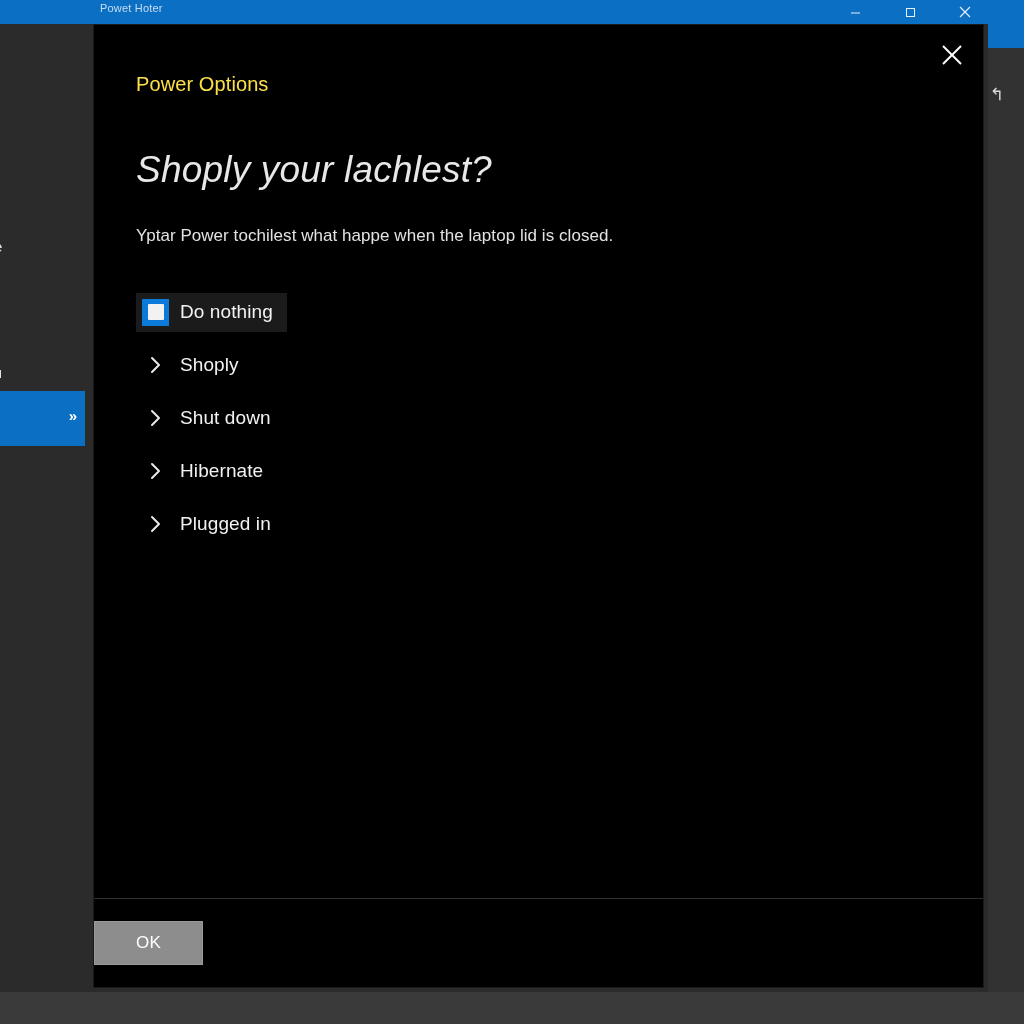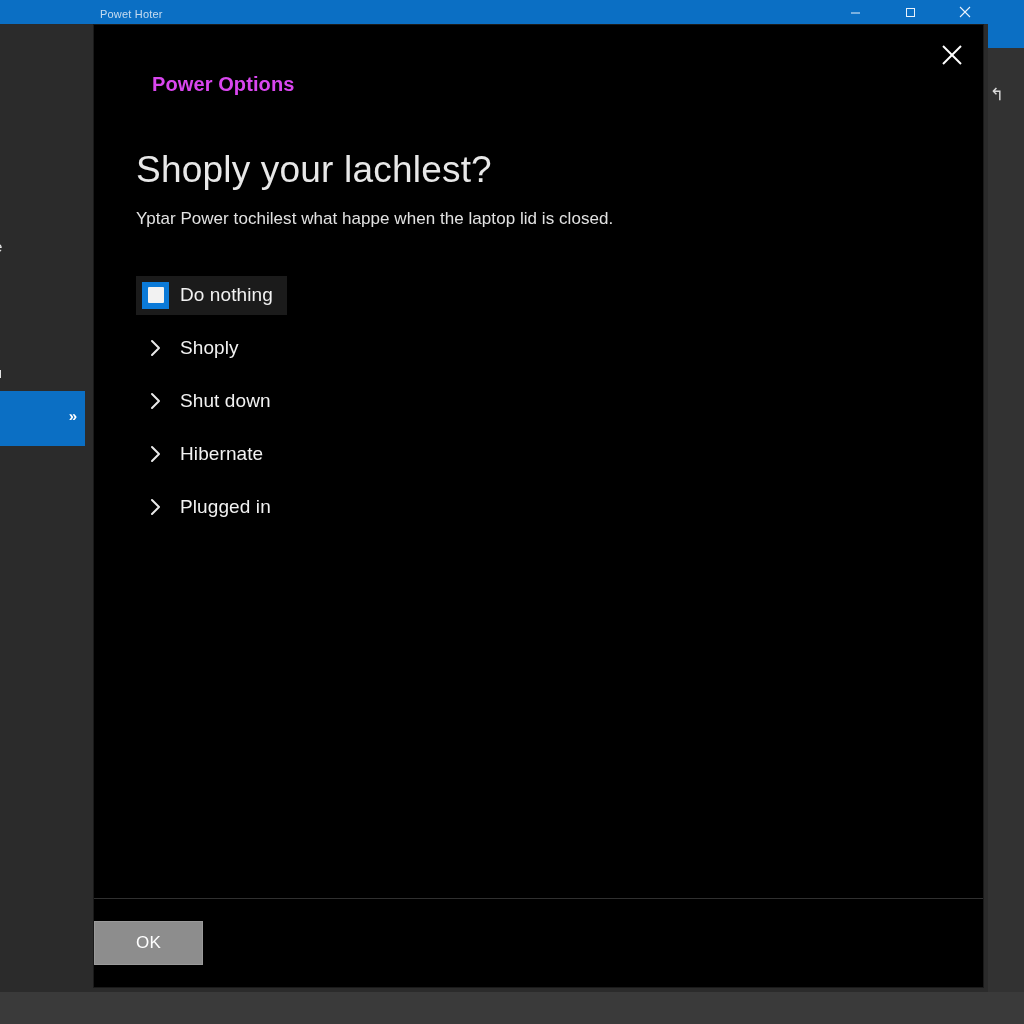--- a/index.html
+++ b/index.html
@@ -34,21 +34,21 @@
     position: absolute;
     left: 0; top: 0;
     width: 1024px;
     height: 24px;
     background: #0b6fc4;
   }
 
   .titlebar-title {
     position: absolute;
     left: 100px;
-    top: 8px;
+    top: 2px;
     font-size: 11px;
     color: #dfeaf6;
     letter-spacing: .2px;
     white-space: nowrap;
     opacity: .88;
     filter: blur(0.35px);
   }
 
   .win-btn {
     position: absolute;
@@ -171,33 +171,34 @@
   .dialog-close svg { display: block; }
 
   .dialog-body {
     flex: 1 1 auto;
     position: relative;
     padding: 48px 0 0 42px;
   }
 
   .dialog-app-title {
     font-size: 20px;
-    font-weight: bold;
-    color: #d946ef;
+    font-weight: normal;
+    color: #fde047;
     letter-spacing: .1px;
-    margin: 0 0 54px 16px;
+    margin: 0 0 54px 0;
   }
 
   .dialog-heading {
     font-size: 37px;
     font-weight: 300;
     color: #e8e8e8;
     letter-spacing: .2px;
     line-height: 1.1;
-    margin: 0 0 18px 0;
+    margin: 0 0 35px 0;
+    font-style: italic;
   }
 
   .dialog-subtitle {
     font-size: 17px;
     font-weight: 400;
     color: #e2e2e2;
     letter-spacing: .05px;
     margin: 0 11px 47px 0;
   }
 

